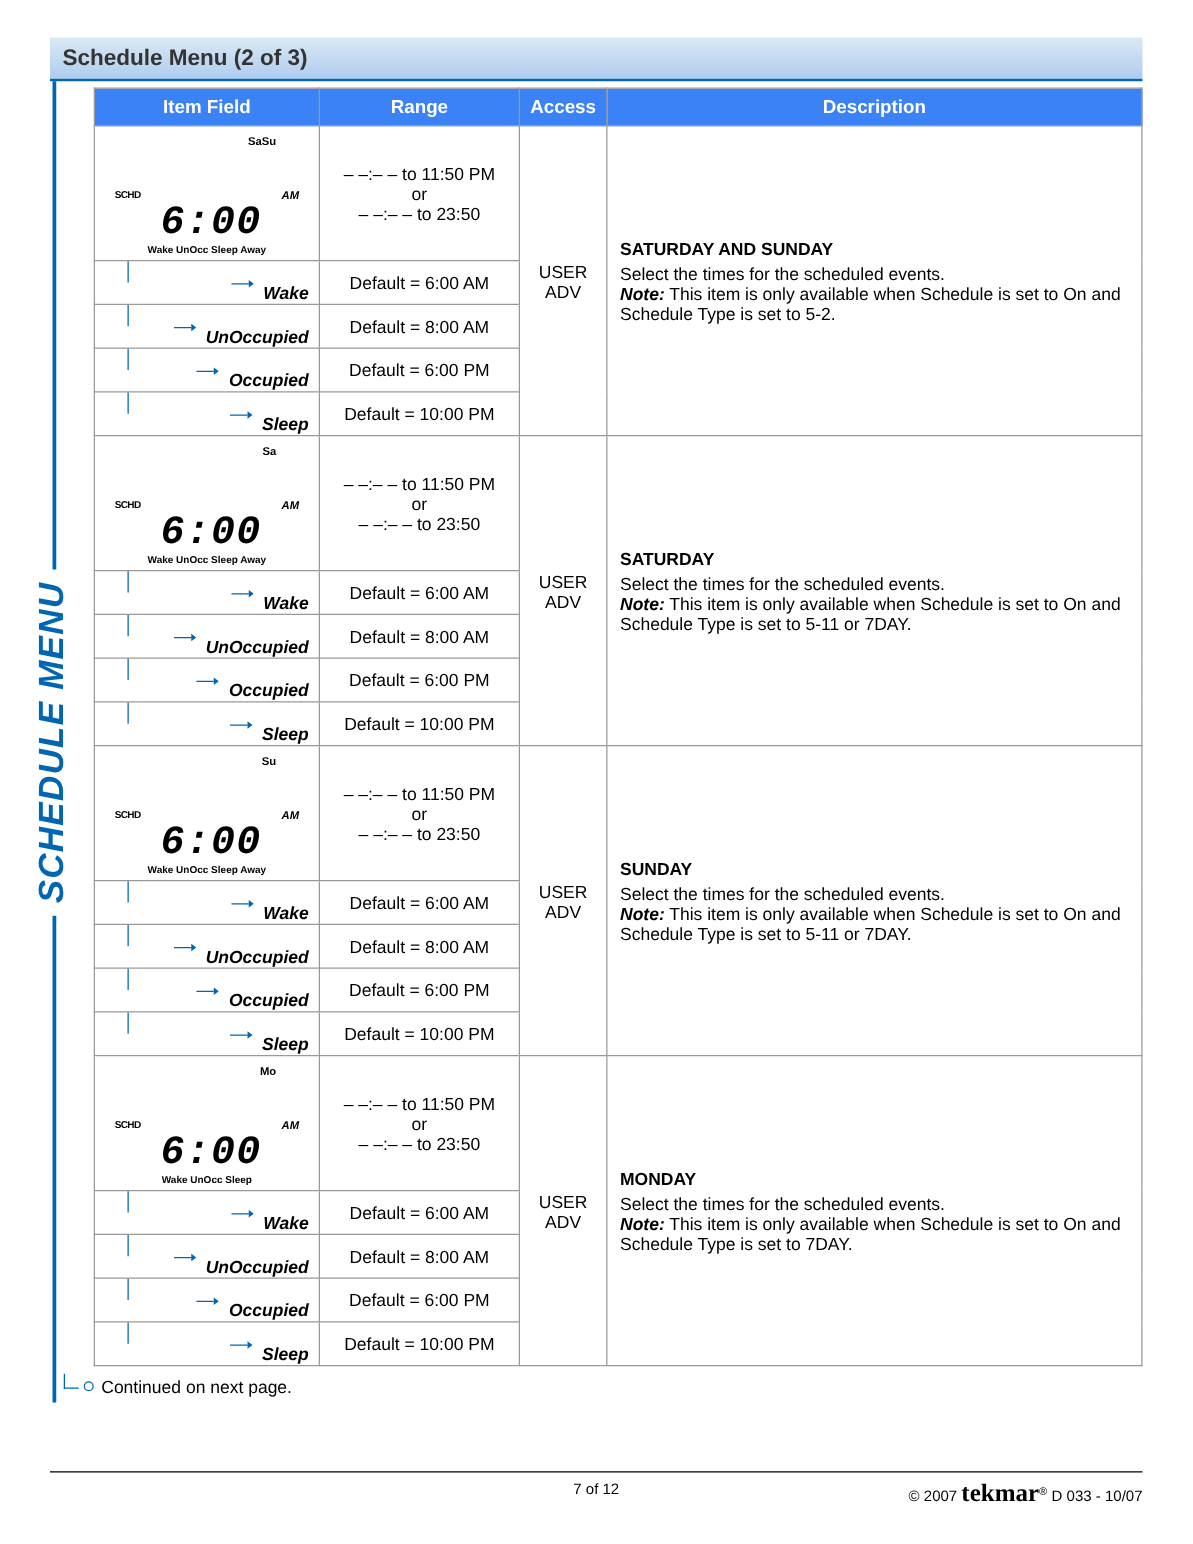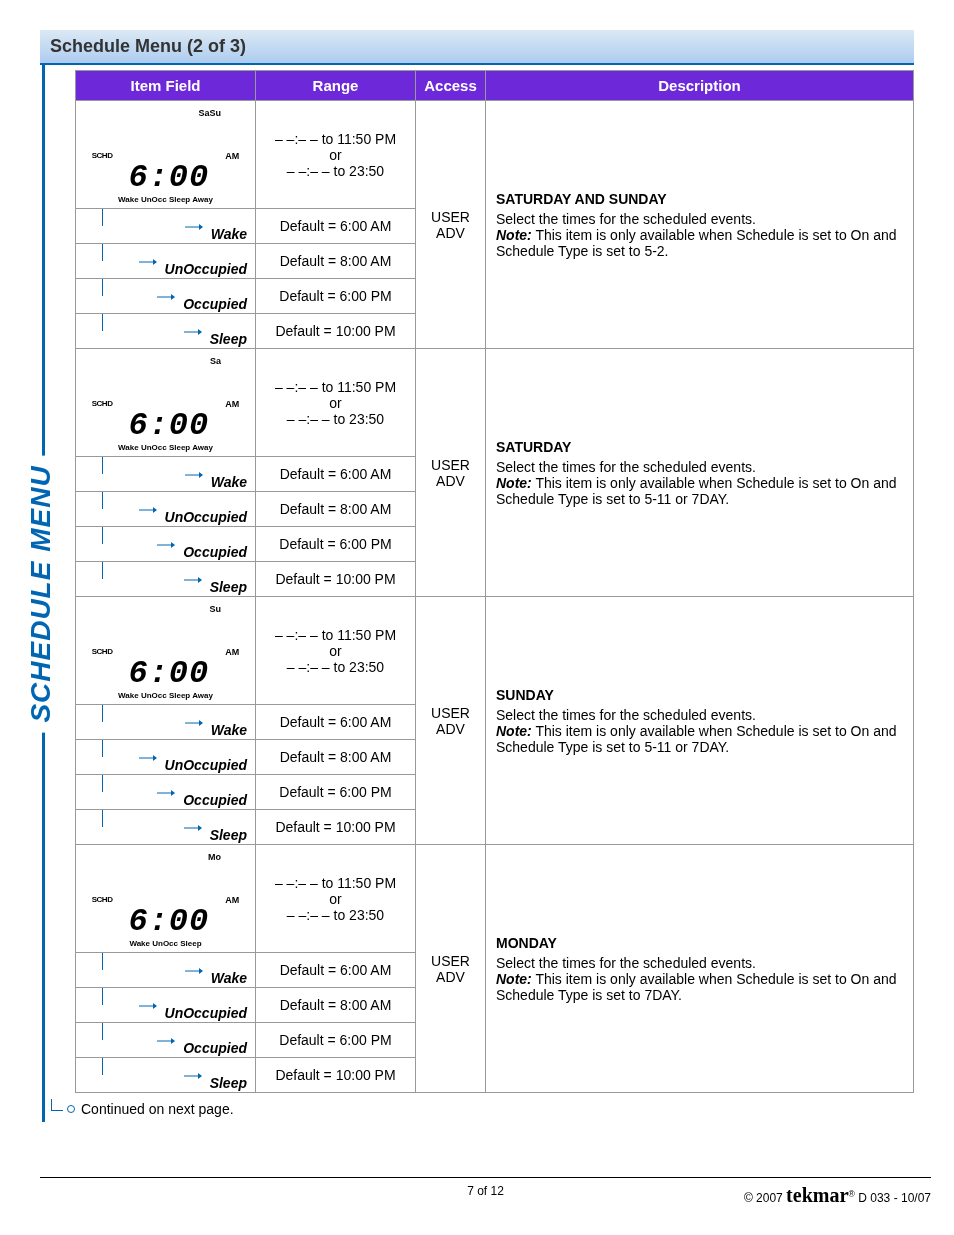--- a/index.html
+++ b/index.html
@@ -43,21 +43,21 @@
     font-size: 28px;
     letter-spacing: 1px;
     white-space: nowrap;
   }
   table.main {
     border-collapse: collapse;
     width: calc(100% - 30px);
     margin-left: 30px;
   }
   table.main th {
-    background: #6d28d9;
+    background: #3b82f6;
     color: #fff;
     font-weight: bold;
     text-align: center;
     padding: 6px 4px;
     border: 1px solid #999;
     font-size: 15px;
   }
   table.main td {
     border: 1px solid #999;
     padding: 8px 6px;
@@ -78,21 +78,21 @@
   .lcd-row { display:flex; align-items:center; justify-content:center; gap:16px;}
   .lcd-schd { font-size: 8px; font-weight:bold; letter-spacing:-0.5px;}
   .lcd-time {
     font-family: 'Courier New', monospace;
     font-size: 32px;
     font-weight: bold;
     letter-spacing: 1px;
     font-style: italic;
     margin-top: 44px;
   }
-  .lcd-ampm { font-size: 9px; font-weight:bold; }
+  .lcd-ampm { font-size: 9px; font-weight:bold; font-style:italic;}
   .lcd-bottom { font-size: 8px; font-weight:bold; display:block; text-align:center; margin-top:2px;}
   .sub-item {
     display: flex;
     align-items: center;
     justify-content: flex-end;
     padding: 6px 8px;
     font-weight: bold;
     font-style: italic;
     font-size: 14px;
     height: 34px;
@@ -123,21 +123,21 @@
   .continued-connector{
     width:12px; height:12px; border:1px solid #0066b3; border-top:none; border-right:none; position:relative; top:-4px;
   }
   .continued-dot{
     width:8px;height:8px;border:1px solid #0066b3;border-radius:50%;background:#fff;display:inline-block;margin-left:-2px;
   }
   .footer {
     position: absolute;
     bottom: 28px;
     left: 40px;
-    right: 23px;
+    right: 40px;
     border-top: 1px solid #000;
     padding-top: 6px;
     font-size: 12px;
     display: flex;
     justify-content: space-between;
   }
   .footer .center { position:absolute; left:50%; transform:translateX(-50%);}
   .brand { font-family: Liberation Serif, serif; font-weight:bold; font-size:20px;}
   .reg { font-size:9px; vertical-align:super;}
 </style>

